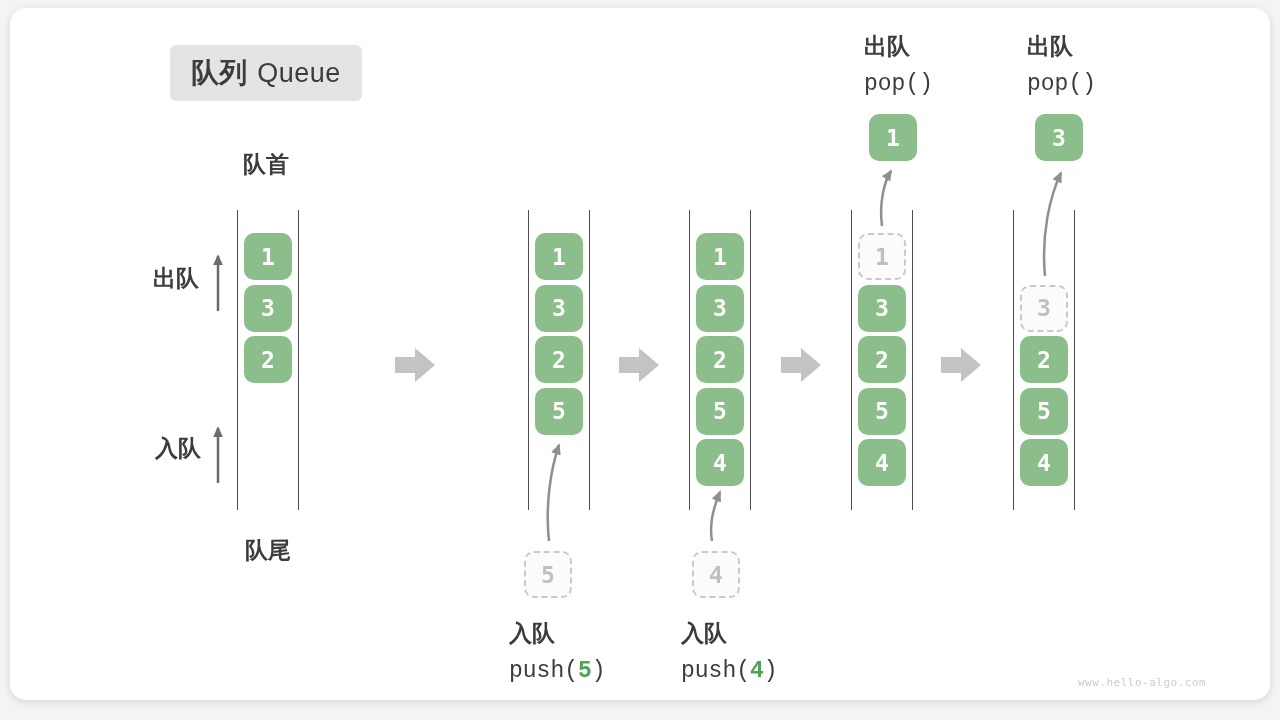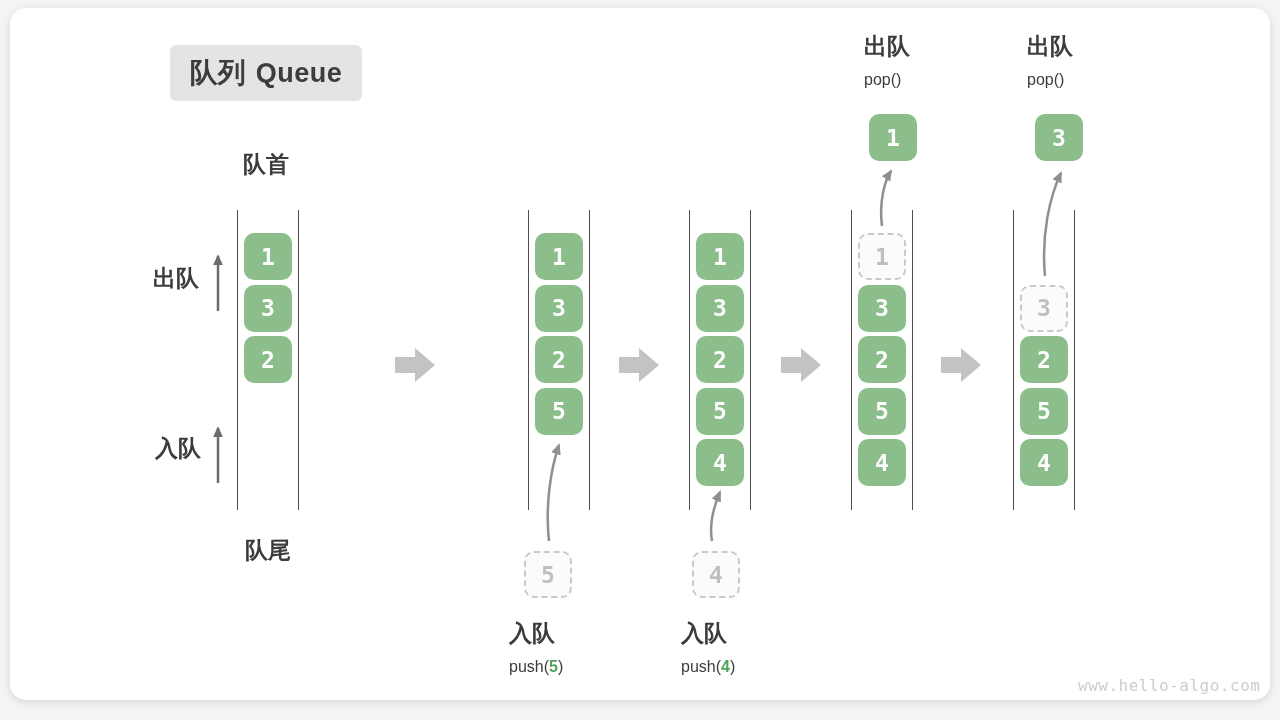--- a/index.html
+++ b/index.html
@@ -15,38 +15,38 @@
   html,body{margin:0;padding:0;}
   body{background:#f7f7f8;font-family:"Liberation Sans","DejaVu Sans",sans-serif;}
   .stage{position:relative;width:1280px;height:720px;overflow:hidden;background:#f4f4f5;}
   .card{position:absolute;left:10px;top:8px;width:1260px;height:692px;background:#ffffff;
         border-radius:16px;box-shadow:0 2px 8px rgba(0,0,0,0.12);}
   .layer{position:absolute;left:0;top:0;width:1280px;height:720px;}
 
   .title-box{position:absolute;left:170px;top:45px;width:192px;height:56px;background:var(--title-bg);
              border-radius:6px;display:flex;align-items:center;justify-content:center;gap:10px;}
   .title-zh{font-size:28px;font-weight:700;color:var(--text);}
-  .title-en{font-size:27px;font-weight:700;color:var(--text);letter-spacing:0.5px;}
+  .title-en{font-size:27px;font-weight:400;color:var(--text);letter-spacing:0.5px;}
 
   .cjk-label{position:absolute;font-size:23px;font-weight:700;color:var(--text);line-height:1.1;white-space:nowrap;}
 
   .queue-col{position:absolute;width:62px;height:300px;box-sizing:border-box;
              border-left:1.5px solid #4d4d4d;border-right:1.5px solid #4d4d4d;}
   .cell{position:absolute;width:48px;height:47px;border-radius:10px;background:var(--box-green);
         color:#fdfdfd;display:flex;align-items:center;justify-content:center;
         font-family:"DejaVu Sans Mono",monospace;font-size:23px;font-weight:700;box-sizing:border-box;}
   .cell.ghost{background:#fbfbfb;border:2px dashed var(--ghost);color:#bfbfbf;}
 
   .op-block{position:absolute;color:var(--text);}
   .op-name{font-size:23px;font-weight:700;}
-  .op-code{font-family:Liberation Sans, sans-serif;font-size:16px;font-weight:400;margin-top:9px;white-space:nowrap;}
+  .op-code{font-family:Liberation Mono, monospace;font-size:23px;font-weight:400;margin-top:9px;white-space:nowrap;}
   .op-code .arg{color:var(--arg-green);font-weight:700;}
 
   .watermark{position:absolute;left:1078px;top:676px;font-family:"DejaVu Sans Mono",monospace;
-             font-size:16px;color:var(--watermark);letter-spacing:0.5px;text-align:right;}
+             font-size:11px;color:var(--watermark);letter-spacing:0.5px;text-align:right;}
   svg{display:block;}
 </style>
 </head>
 <body>
 
 <div class="stage">
   <div class="card"></div>
 
   <svg class="layer" width="1280" height="720" viewBox="0 0 1280 720">
     <defs>

